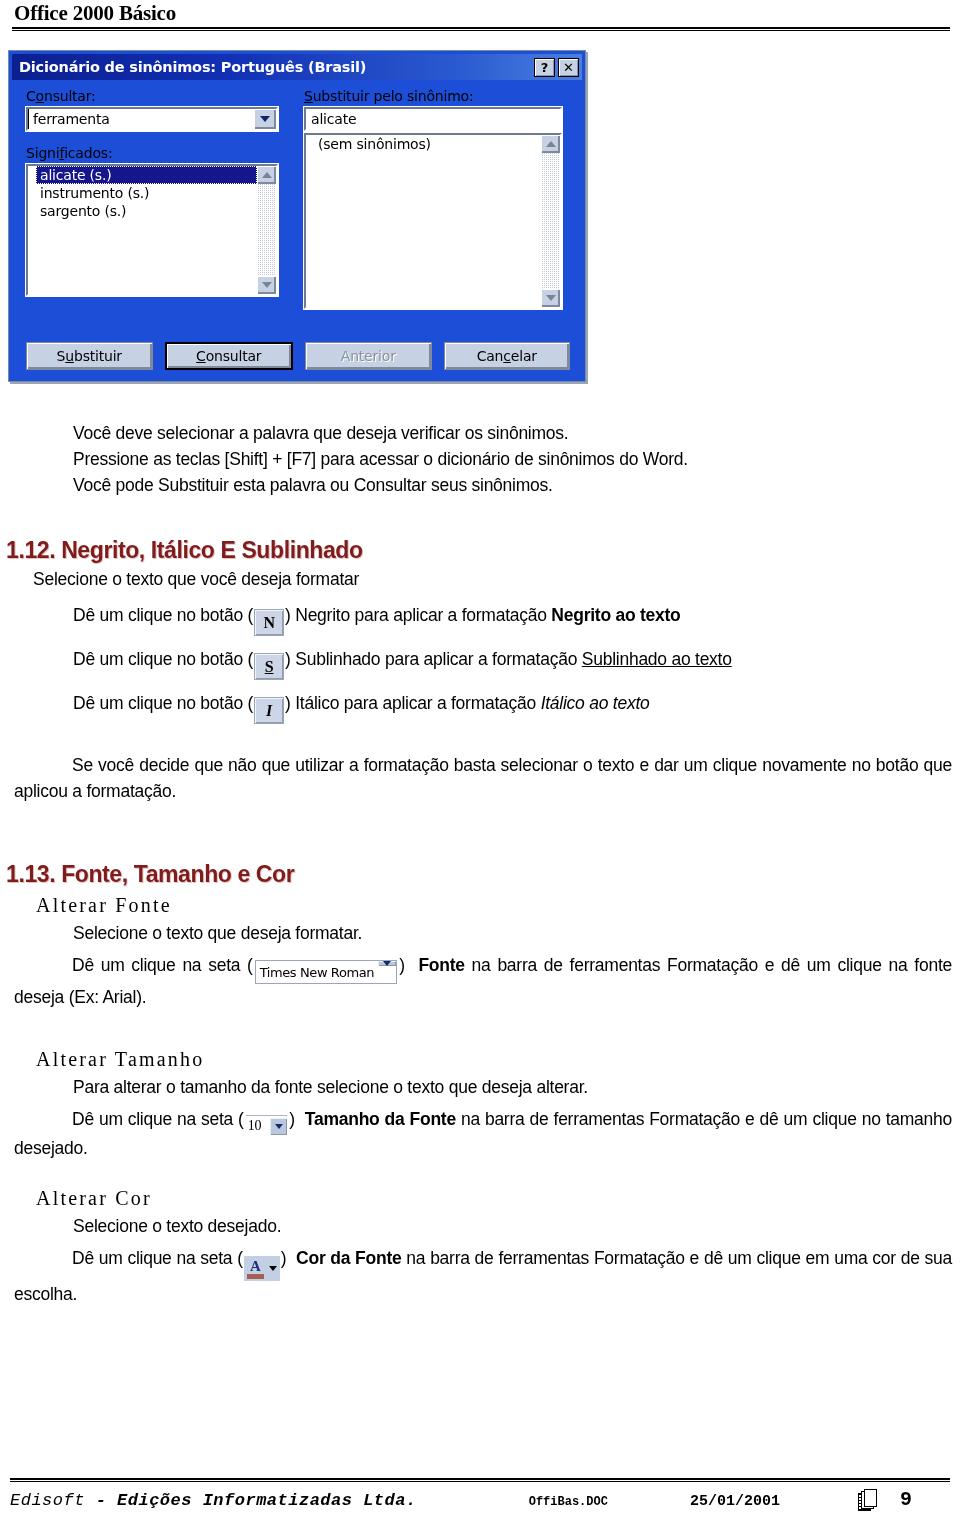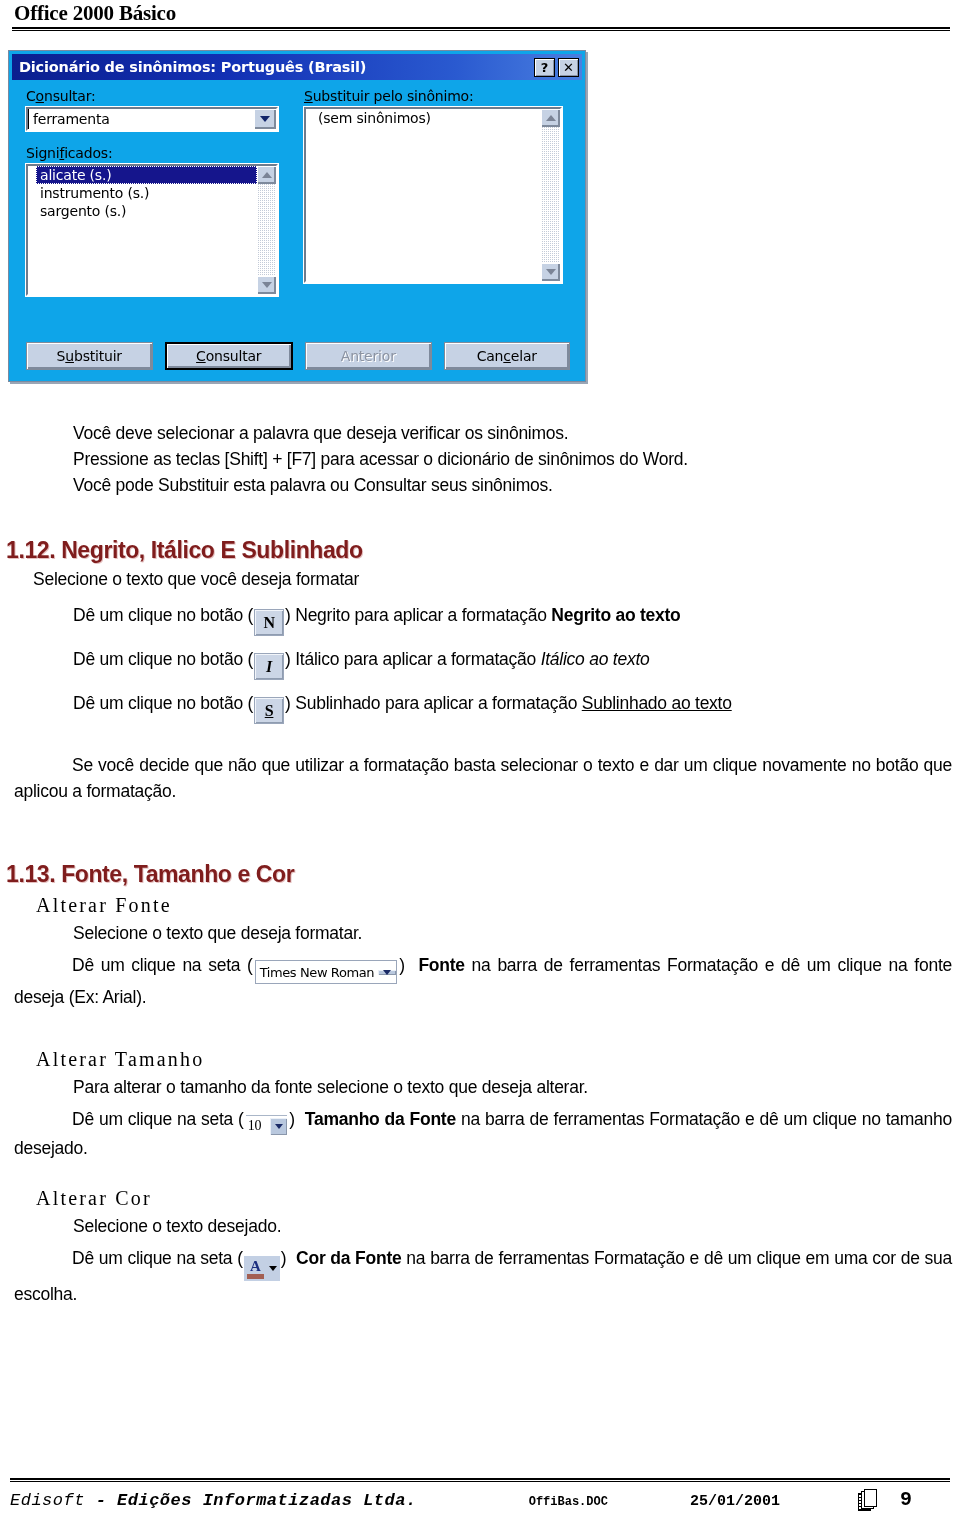--- a/index.html
+++ b/index.html
@@ -43,21 +43,21 @@
     top: 40px; left: 0; right: 0; bottom: 70px;
   }
 
   
   .dialog-shot {
     position: absolute;
     left: 8px;
     top: 10px;
     width: 578px;
     height: 332px;
-    background: #0ea5e9;
+    background: #1d4ed8;
     border: 1px solid #7a8aa0;
     box-shadow: 2px 2px 0 #9aa6b6;
     padding: 3px;
     font-family: "DejaVu Sans", sans-serif;
   }
   .dlg-titlebar {
     height: 26px;
     background: linear-gradient(to right, #0b1f8f 0%, #1230b4 38%, #2a5ad0 78%, #4a7fe0 100%);
     display: flex;
     align-items: center;
@@ -281,21 +281,21 @@
   }
   .tb-btn.bold      { font-weight: bold; }
   .tb-btn.italic    { font-style: italic; font-weight: bold; }
   .tb-btn.underline { font-weight: bold; text-decoration: underline; }
 
   
   .inline-combo {
     display: inline-flex;
     vertical-align: -6px;
     height: 24px;
-    align-items: center;
+    align-items: flex-start;
     background: #ffffff;
     border: 1px solid #9aa6ba;
     box-shadow: inset 1px 1px 0 #ffffff;
     margin: 0 2px;
   }
   .inline-combo .val {
     font-family: "DejaVu Sans", sans-serif;
     font-size: 13px;
     padding: 2px 4px 0 4px;
     line-height: 20px;
@@ -488,20 +488,21 @@
               </div>
             <div class="sb-btn down">
                 <i></i>
               </div>
           </div>
         </div>
       </div>
 
       <div class="dlg-col-right">
         <div class="dlg-label"><u>S</u>ubstituir pelo sinônimo:</div>
+        <div class="textbox">alicate</div>
 
         <div class="listbox" style="height:176px;margin-top:2px;">
           <div class="items">
             <div class="list-item">(sem sinônimos)</div>
           </div>
           <div class="scrollbar">
             <div class="sb-btn up">
                 <i></i>
               </div>
             <div class="sb-btn down">
@@ -529,25 +530,25 @@
 
     <h2 class="section-heading" style="margin-top:36px;">1.12. Negrito, Itálico E Sublinhado</h2>
 
     <p class="body-line" style="padding-left:33px;">Selecione o texto que você deseja formatar</p>
 
     <p class="para" style="padding-left:73px;margin-top:10px;">
       <span>Dê um clique no botão (</span><span class="tb-btn bold">N</span><span>) Negrito para aplicar a formatação </span><b class="strong">Negrito ao texto</b>
     </p>
 
     <p class="para" style="padding-left:73px;margin-top:10px;">
+      <span>Dê um clique no botão (</span><span class="tb-btn underline">S</span><span>) Sublinhado para aplicar a formatação </span><u class="und">Sublinhado ao texto</u>
+    </p>
+
+    <p class="para" style="padding-left:73px;margin-top:10px;">
       <span>Dê um clique no botão (</span><span class="tb-btn italic">I</span><span>) Itálico para aplicar a formatação </span><i class="em">Itálico ao texto</i>
-    </p>
-
-    <p class="para" style="padding-left:73px;margin-top:10px;">
-      <span>Dê um clique no botão (</span><span class="tb-btn underline">S</span><span>) Sublinhado para aplicar a formatação </span><u class="und">Sublinhado ao texto</u>
     </p>
 
     <p class="para justify justify-block first-line-ind" style="margin-top:28px;">Se você decide que não que utilizar a formatação basta selecionar o texto e dar um clique novamente no botão que aplicou a formatação.</p>
 
     <h2 class="section-heading" style="margin-top:54px;">1.13. Fonte, Tamanho e Cor</h2>
 
     <h3 class="sub-heading">Alterar Fonte</h3>
     <p class="body-line" style="padding-left:73px;">Selecione o texto que deseja formatar.</p>
     <p class="para justify justify-block" style="margin-top:6px;">
       <span style="display:inline-block;width:58px;"></span><span>Dê um clique na seta (</span><span class="inline-combo">

